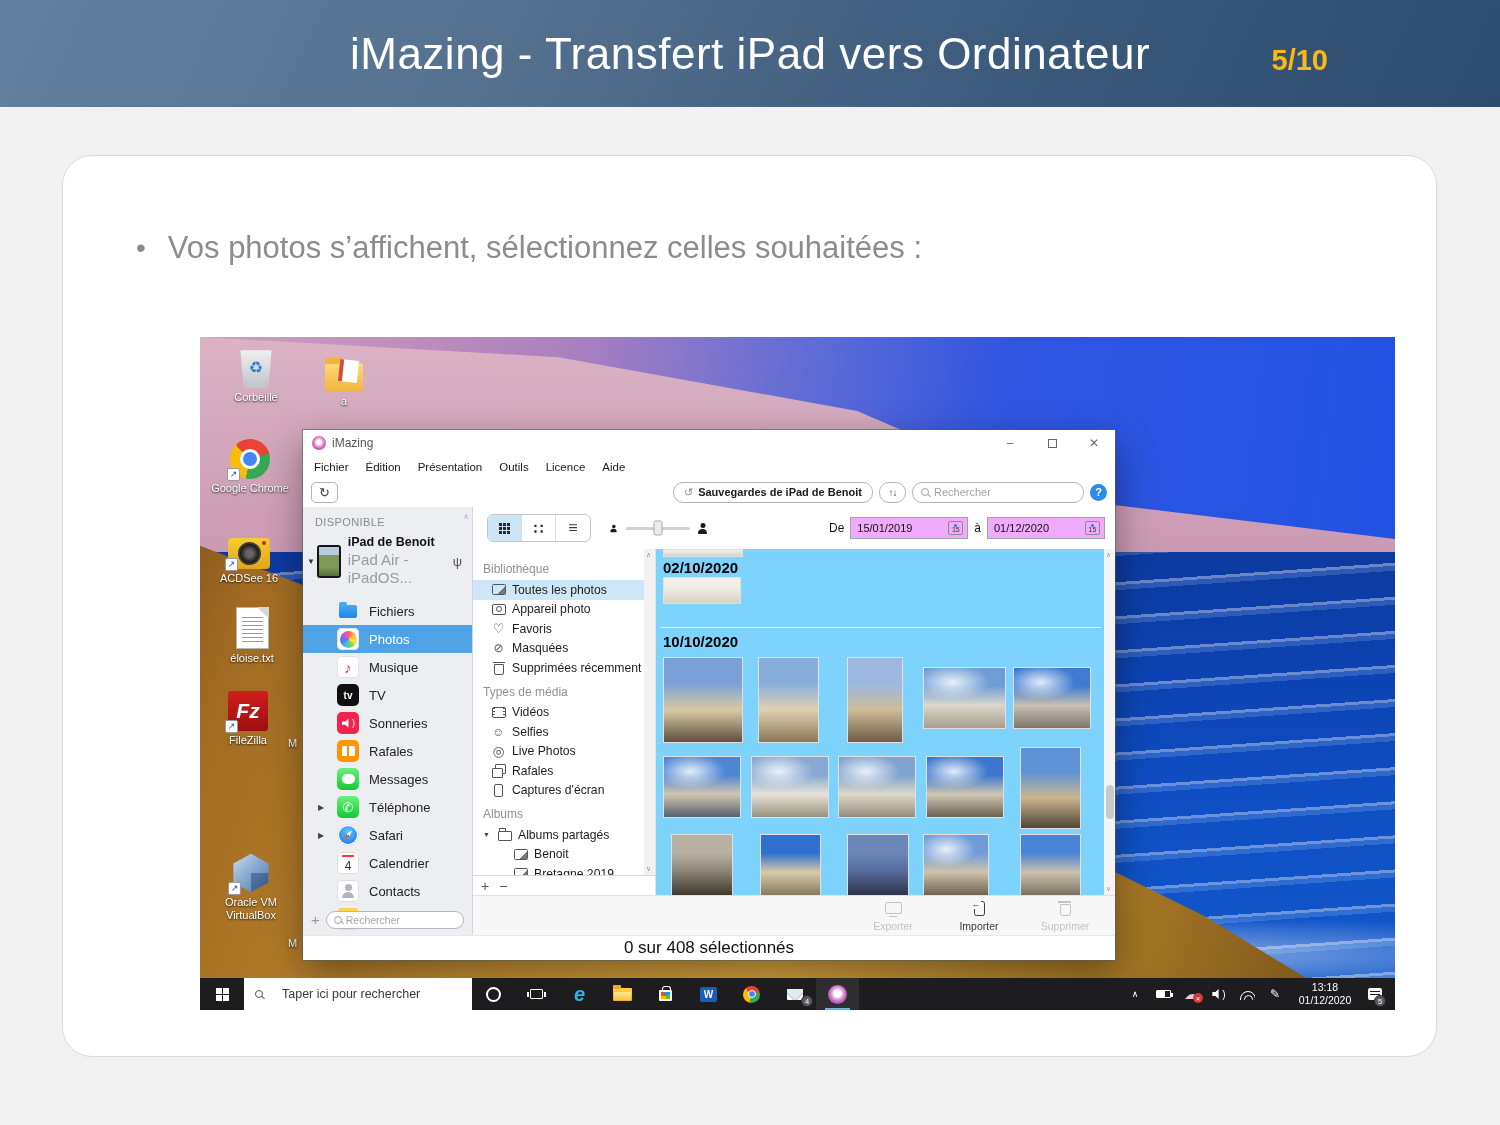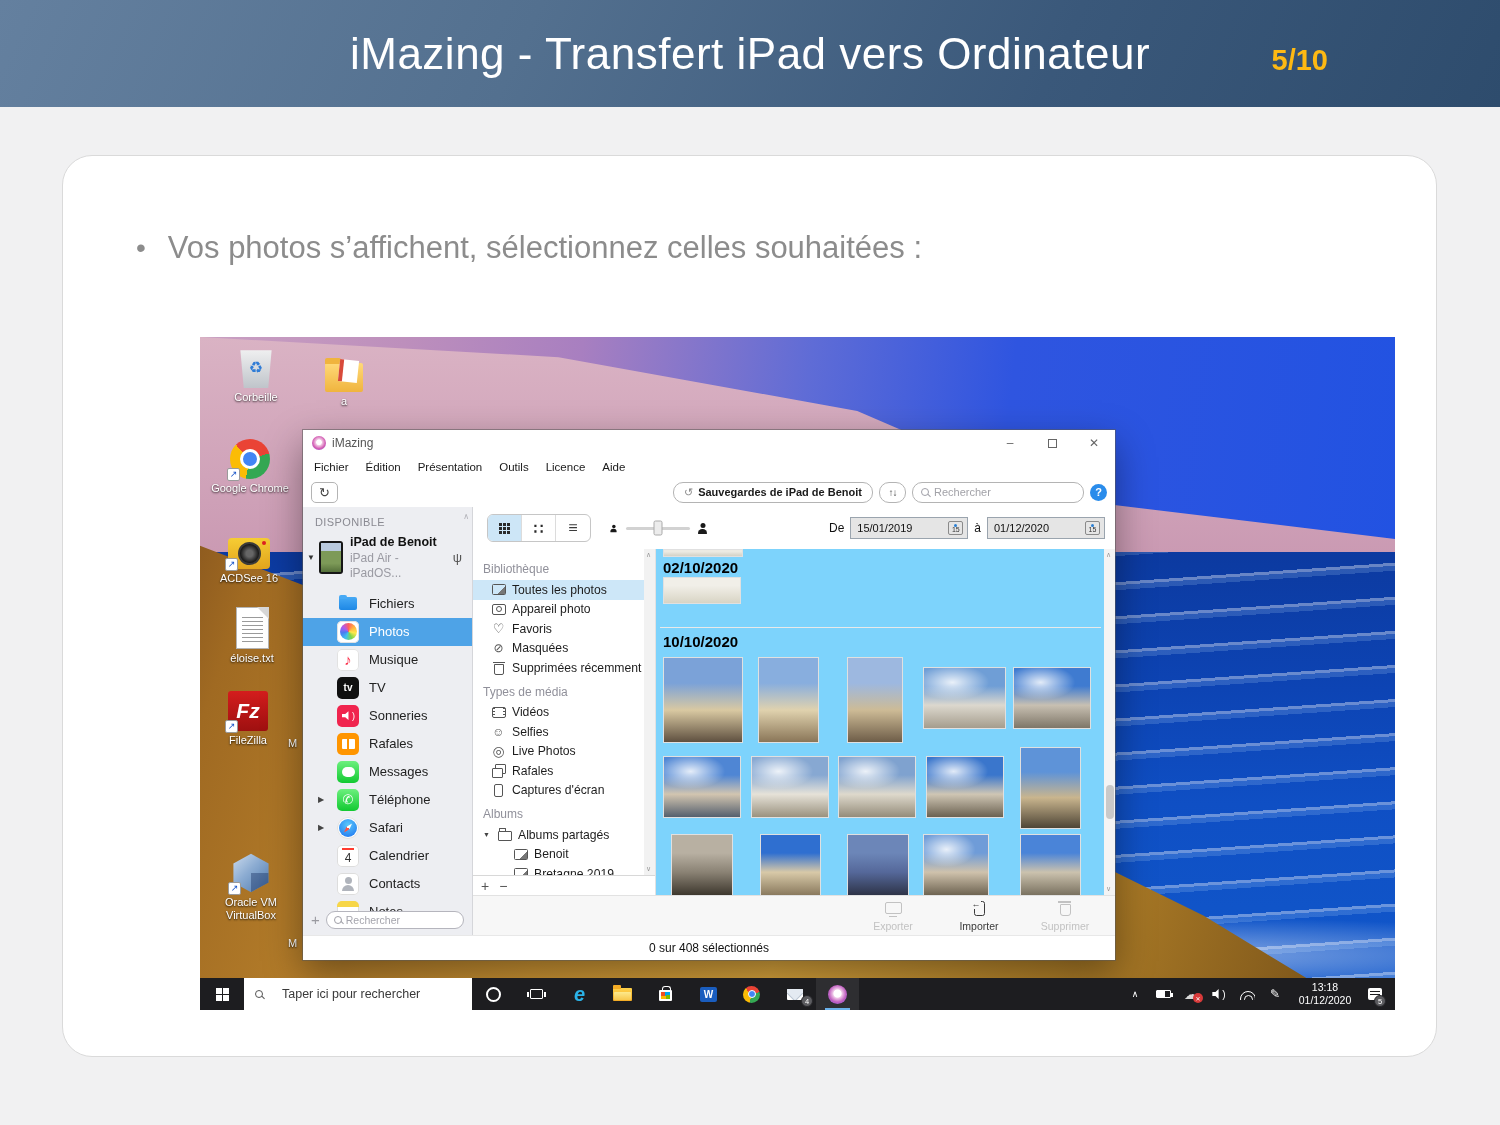--- a/index.html
+++ b/index.html
@@ -100,21 +100,21 @@
   #sidebar { width:170px; background:#edeef2; border-right:1px solid #d5d6da; position:relative; flex:none; }
   #sb-scroll-up { position:absolute; right:3px; top:5px; color:#b0b0b6; font-size:8px; }
   #sb-header { padding:9px 0 0 12px; font-size:11px; color:#8a8a92; letter-spacing:.4px; }
   #device-row { display:flex; align-items:center; margin:7px 4px 0 4px; position:relative; }
   #device-tri { font-size:8px; color:#333; width:12px; }
   .ipad-thumb { width:24px; height:33px; background:#161616; border-radius:3px; padding:2px 2px; flex:none; }
   .ipad-thumb i { display:block; width:100%; height:100%;
     background:linear-gradient(180deg,#b9c9de 0 28%,#7d9a58 28% 70%,#55703a 100%); }
   #device-texts { margin-left:7px; line-height:1.25; min-width:0; }
   #device-name { font-size:12.5px; font-weight:700; color:#111; }
-  #device-sub { font-size:12px; color:#9a9aa2; }
+  #device-sub { font-size:15px; color:#9a9aa2; }
   #device-usb { margin-left:auto; color:#555; font-size:13px; padding-right:6px; }
   #sidebar-list { margin-top:9px; }
   .srow { height:28px; display:flex; align-items:center; padding-left:34px; gap:10px; font-size:13px; color:#222; position:relative; }
   .srow.sel { background:#4ea3e7; color:#fff; }
   .srow .exp { position:absolute; left:15px; font-size:8px; color:#444; }
   #sb-bottom { position:absolute; left:0; right:0; bottom:0; height:26px; display:flex; align-items:center; padding:0 8px 5px 8px; gap:6px; }
   #sb-plus { color:#9a9aa0; font-size:15px; }
   .mini-search { flex:1; height:18px; border:1px solid #b5b5bd; border-radius:9px; background:#fff;
     display:flex; align-items:center; padding:0 7px; gap:4px; color:#a5a5ad; font-size:10.5px; }
 
@@ -168,21 +168,21 @@
   .sglist { font-size:16px; color:#3a3a3a; line-height:1; }
   #zoom-slider { display:flex; align-items:center; gap:8px; margin-left:18px; }
   .pn { position:relative; width:9px; height:11px; }
   .pn::before { content:""; position:absolute; top:0; left:50%; transform:translateX(-50%); width:5px; height:5px; border-radius:50%; background:#1a1a1a; }
   .pn::after { content:""; position:absolute; bottom:0; left:0; width:9px; height:5px; border-radius:5px 5px 1px 1px; background:#1a1a1a; }
   .pn.small { transform:scale(.7); }
   #slider-track { width:64px; height:3px; background:#d2d2d2; border-radius:2px; position:relative; }
   #slider-thumb { position:absolute; left:50%; top:50%; transform:translate(-50%,-50%); width:9px; height:15px;
     background:#ececec; border:1px solid #aaa; border-radius:2px; }
   #date-filter { margin-left:auto; display:flex; align-items:center; gap:6px; font-size:12px; color:#111; }
-  .date-field { width:118px; height:22px; border:1px solid #9aa4ae; background:#e5e5e5; display:flex; align-items:center;
+  .date-field { width:118px; height:22px; border:1px solid #9aa4ae; background:#f0abfc; display:flex; align-items:center;
     padding:0 4px 0 6px; font-size:11px; color:#111; }
   .date-field .dval { flex:1; }
   .cal { width:15px; height:14px; border:1px solid #8a8a8a; border-radius:2px; position:relative;
     display:flex; align-items:flex-end; justify-content:center; font-size:7px; color:#333; line-height:1.1; }
   .cal::before { content:""; position:absolute; top:1.5px; left:50%; margin-left:-1.5px; width:3px; height:3px; background:#2a7fd4; border-radius:50%; }
 
   #main-row { flex:1; display:flex; min-height:0; }
 
   
   #library { width:183px; position:relative; border-right:1px solid #e2e2e2; overflow:hidden; flex:none; font-size:12.2px; }
@@ -234,21 +234,21 @@
   .action.disabled { color:#c2c2c2; }
   .action.enabled { color:#3a3a3a; }
   .aicon { height:18px; display:flex; align-items:center; justify-content:center; }
   .ic-exp { width:17px; height:12px; border:1.5px solid currentColor; border-radius:2px; position:relative; }
   .ic-exp::after { content:""; position:absolute; bottom:-4px; left:50%; transform:translateX(-50%); width:8px; height:1.5px; background:currentColor; }
   .ic-imp { width:11px; height:15px; border:1.5px solid currentColor; border-radius:2.5px; position:relative; }
   .ic-imp::before { content:"←"; position:absolute; top:-2px; left:-3px; font-size:9px; background:#f7f7f7; line-height:1; }
   .ic-del { width:11px; height:12px; border:1.5px solid currentColor; border-radius:1px 1px 3px 3px; position:relative; margin-top:3px; }
   .ic-del::before { content:""; position:absolute; top:-3.5px; left:-2.5px; width:13px; height:1.5px; background:currentColor; }
   #statusbar { height:25px; background:#fff; border-top:1px solid #e8e8e8; display:flex; align-items:center;
-    justify-content:center; font-size:12px; color:#111; flex:none; }
+    justify-content:center; font-size:17px; color:#111; flex:none; }
 
   
   .mg { width:8px; height:8px; border:1.4px solid #a0a0a8; border-radius:50%; position:relative; flex:none; }
   .mg::after { content:""; position:absolute; width:4px; height:1.4px; background:#a0a0a8; right:-3px; bottom:-1px; transform:rotate(45deg); }
   .mg.dk { border-color:#555; } .mg.dk::after { background:#555; }
 
   
   #taskbar { position:absolute; left:0; bottom:0; width:1195px; height:32px; background:#1d1d20;
     display:flex; align-items:stretch; color:#fff; }
   .tb-cell { width:43px; display:flex; align-items:center; justify-content:center; position:relative; }

